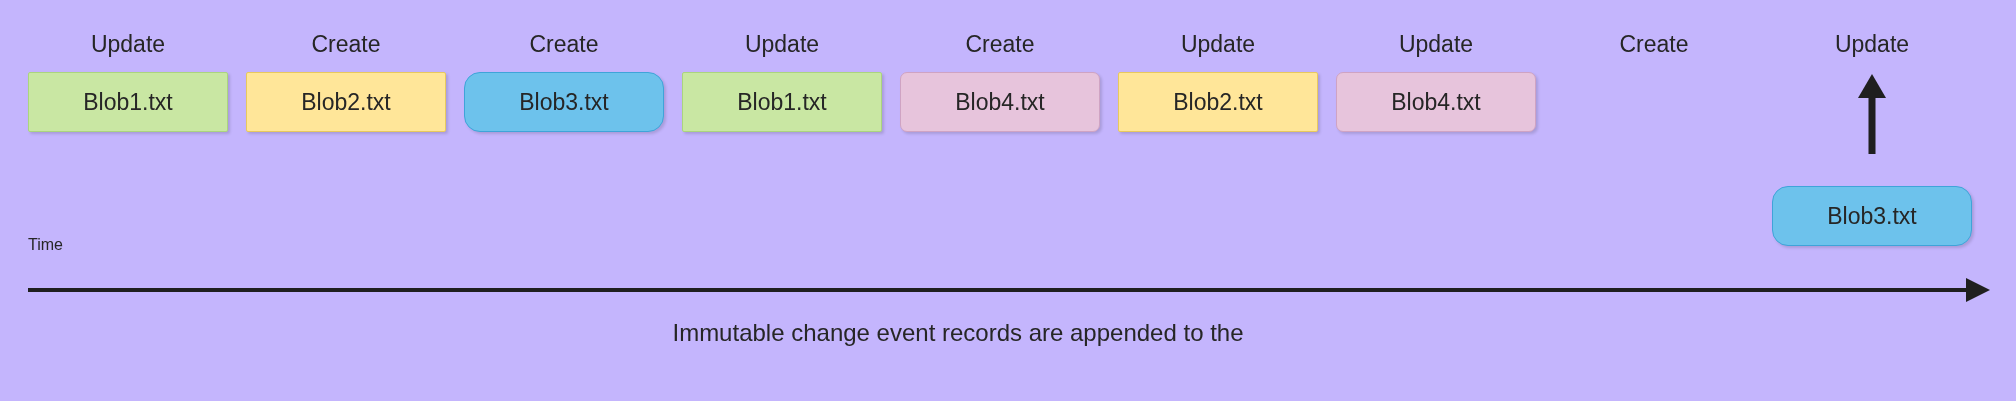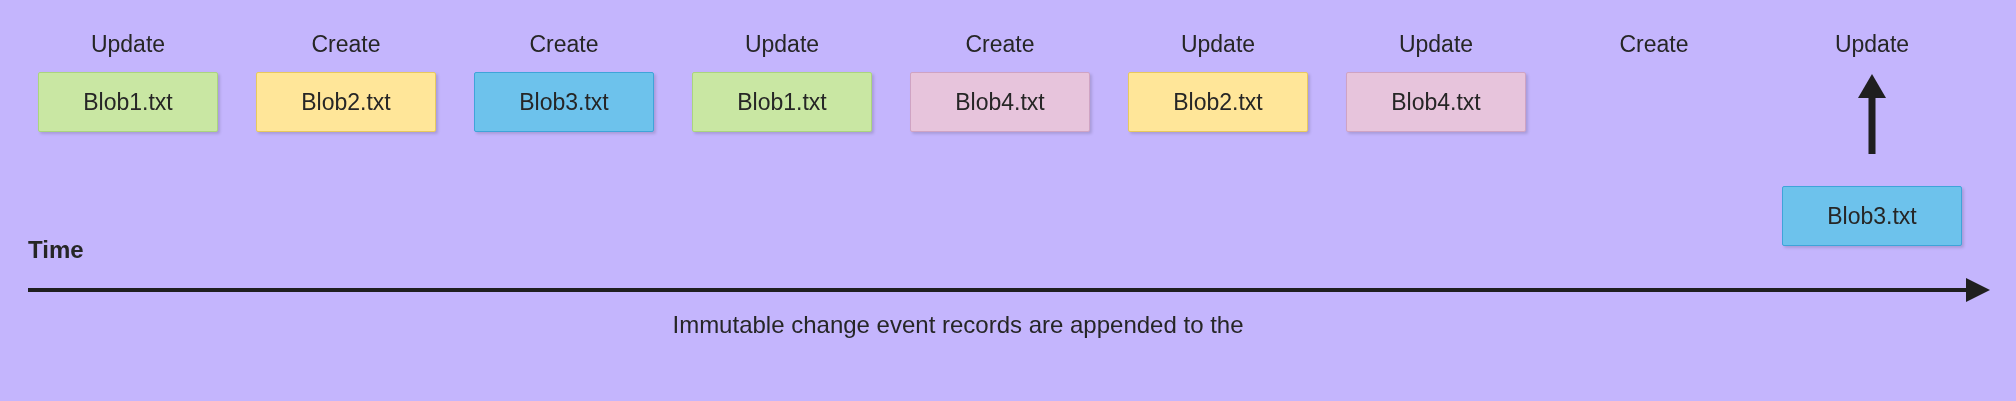--- a/index.html
+++ b/index.html
@@ -29,52 +29,52 @@
   }
   .op-label {
     font-size: 23px;
     line-height: 28px;
     height: 28px;
     color: #262626;
     margin-bottom: 14px;
     text-align: center;
   }
   .blob-box {
-    width: 180px;
+    width: 200px;
     height: 60px;
     border: 1px solid #999;
     border-radius: 2px;
     display: flex;
     align-items: center;
     justify-content: center;
     font-size: 23px;
     color: #262626;
     box-shadow: 2px 2px 3px rgba(0,0,0,0.14);
   }
   .blob-box[data-color="green"]  { background: #C9E7A3; border-color: #ABD57E; }
   .blob-box[data-color="yellow"] { background: #FFE699; border-color: #E8C95E; }
-  .blob-box[data-color="blue"]   { background: #6DC2EC; border-color: #3FA4D9; }
-  .blob-box[data-color="pink"]   { background: #E7C4DC; border-color: #CFA3C3; }
+  .blob-box[data-color="blue"]   { background: #6DC2EC; border-color: #3FA4D9; border-radius: 16px; }
+  .blob-box[data-color="pink"]   { background: #E7C4DC; border-color: #CFA3C3; border-radius: 7px; }
   .blob-box[data-color="gray"]   { background: #D9D9D9; border-color: #BDBDBD; }
 
   .up-arrow {
     display: block;
     height: 80px;
     margin-top: 2px;
   }
   .event-col.pending .blob-box {
     margin-top: 32px;
   }
 
   .time-label {
     position: absolute;
     left: 28px;
     top: 236px;
-    font-size: 24px;
-    font-weight: bold;
+    font-size: 16px;
+    font-weight: normal;
     color: #262626;
   }
   .timeline {
     position: absolute;
     left: 28px;
     top: 278px;
     width: 1962px;
     height: 24px;
   }
   .timeline-line {
@@ -92,21 +92,21 @@
     width: 0;
     height: 0;
     border-left: 24px solid #1f1f1f;
     border-top: 12px solid transparent;
     border-bottom: 12px solid transparent;
   }
 
   .caption {
     position: absolute;
     left: 0;
-    top: 308px;
+    top: 316px;
     width: 1916px;
     text-align: center;
     font-size: 24px;
     line-height: 34px;
     color: #262626;
   }
 </style>
 </head>
 <body>
 

